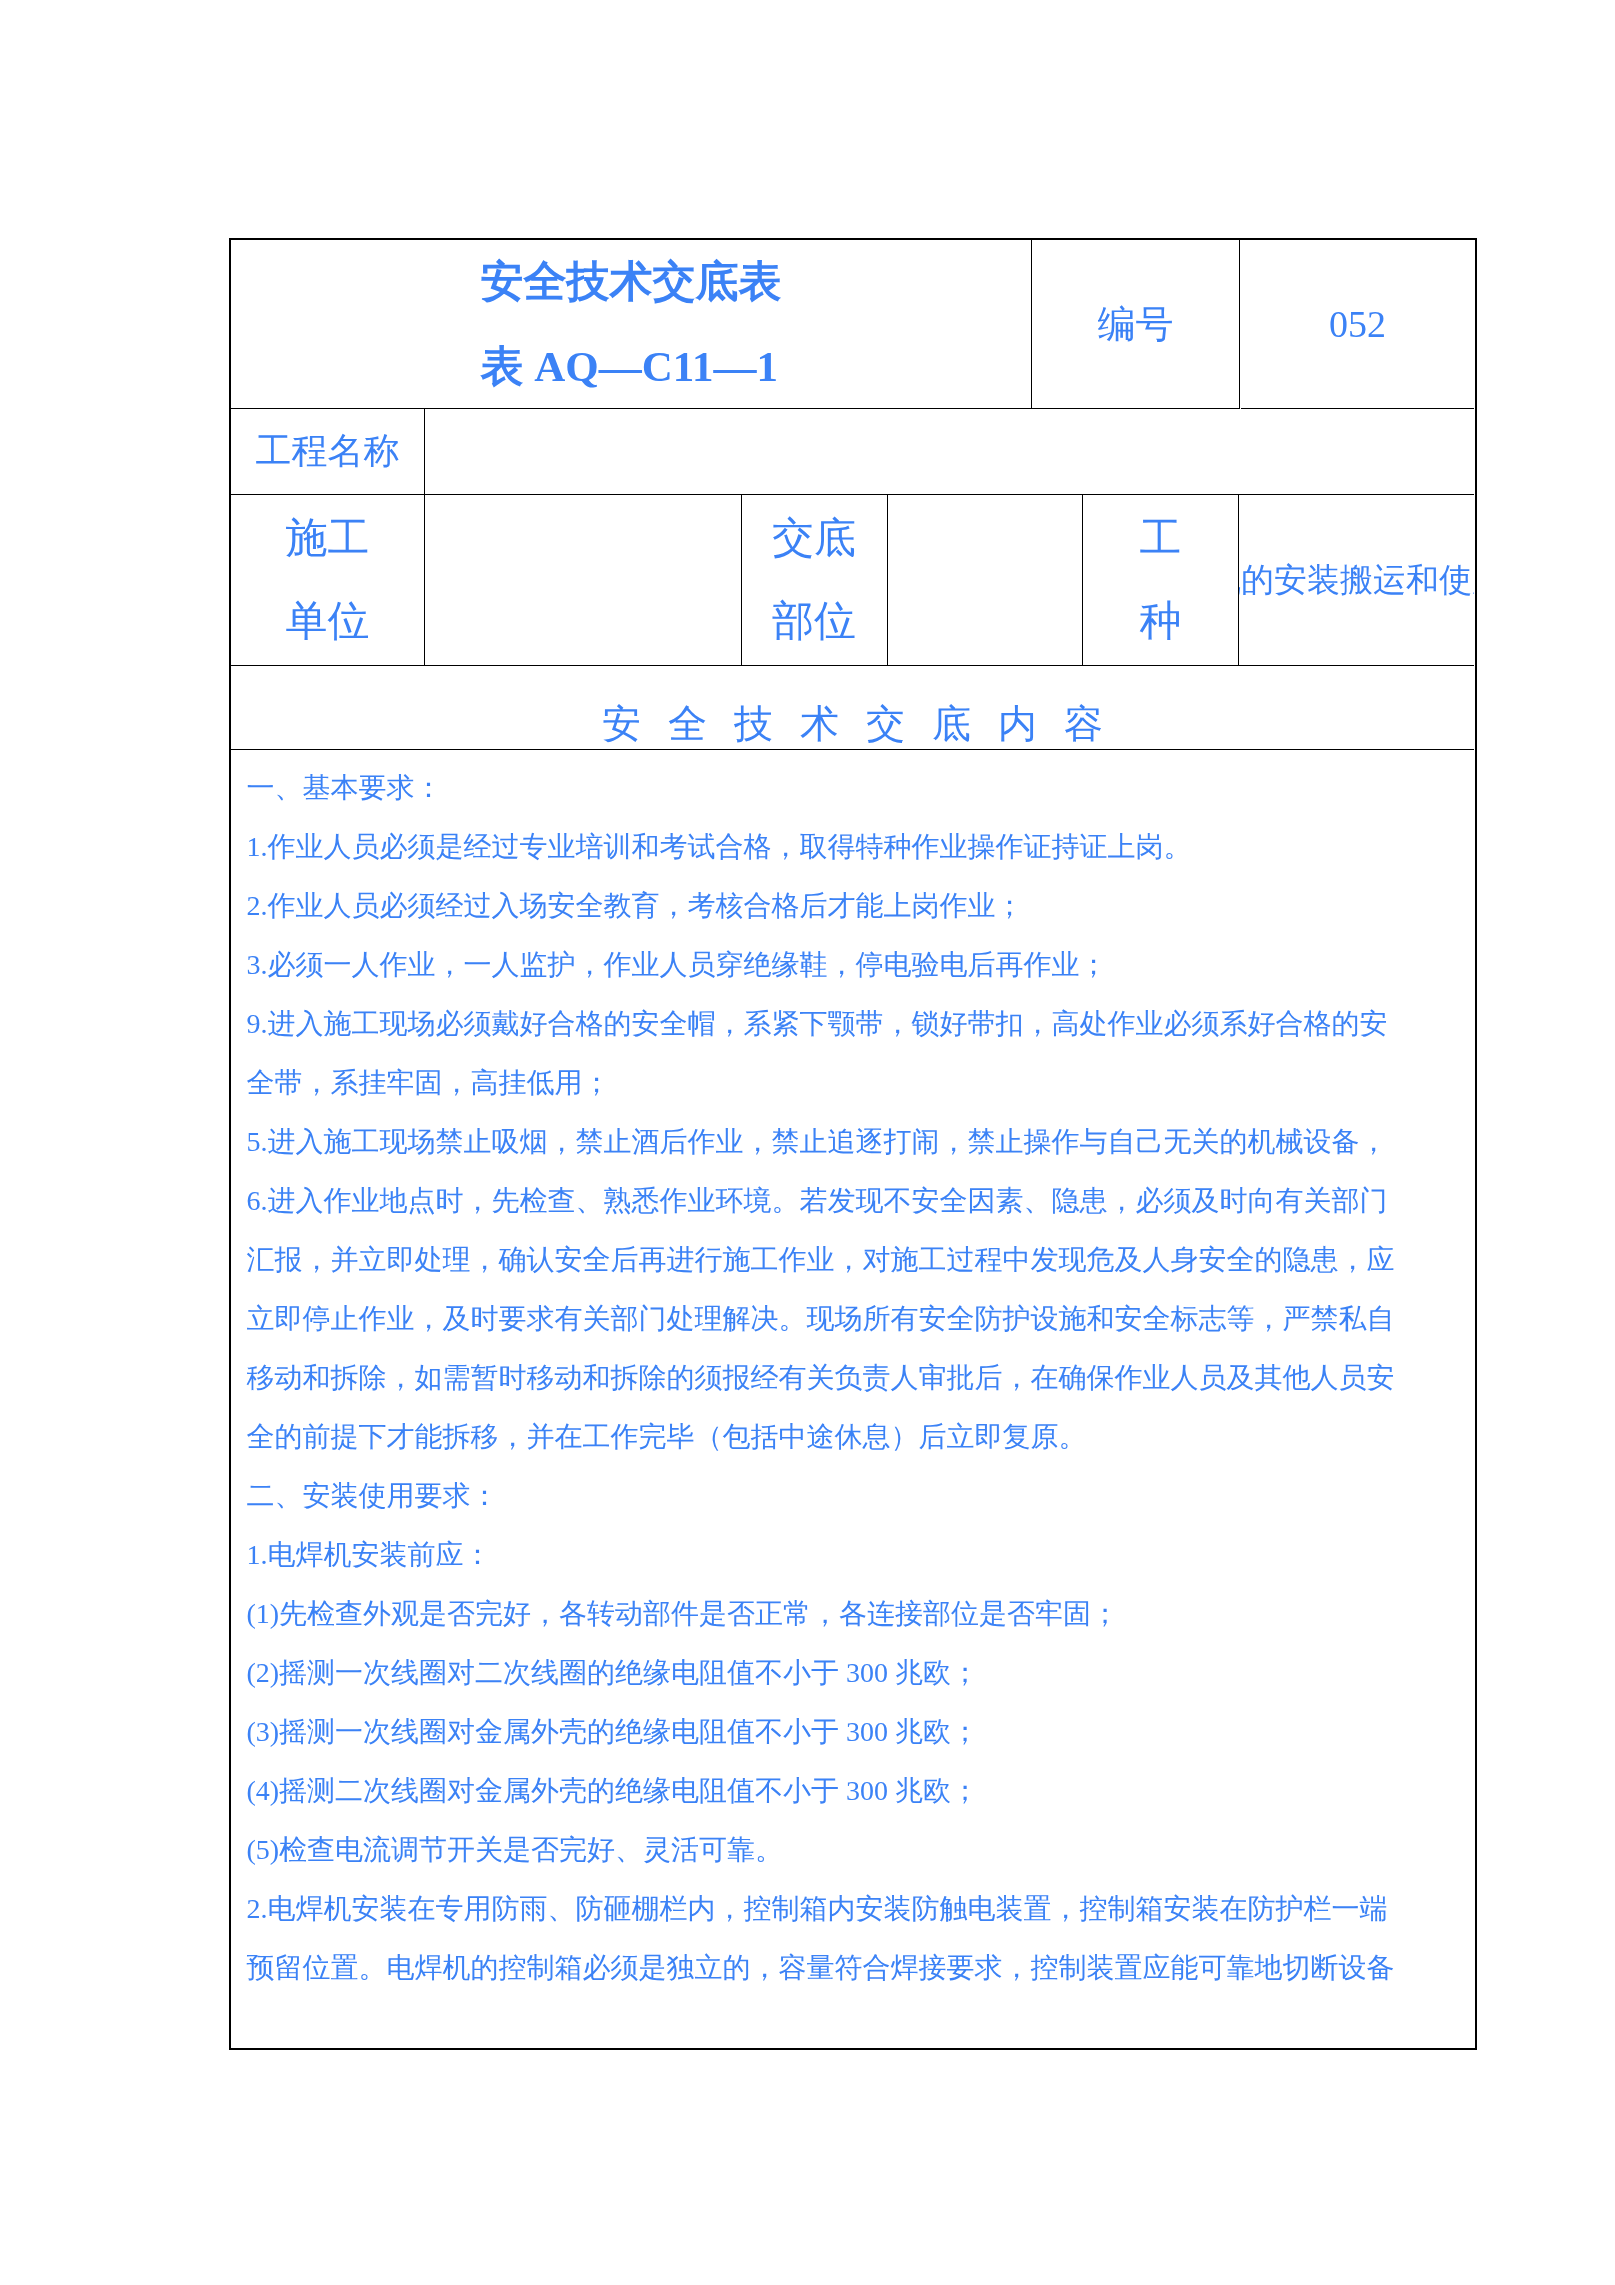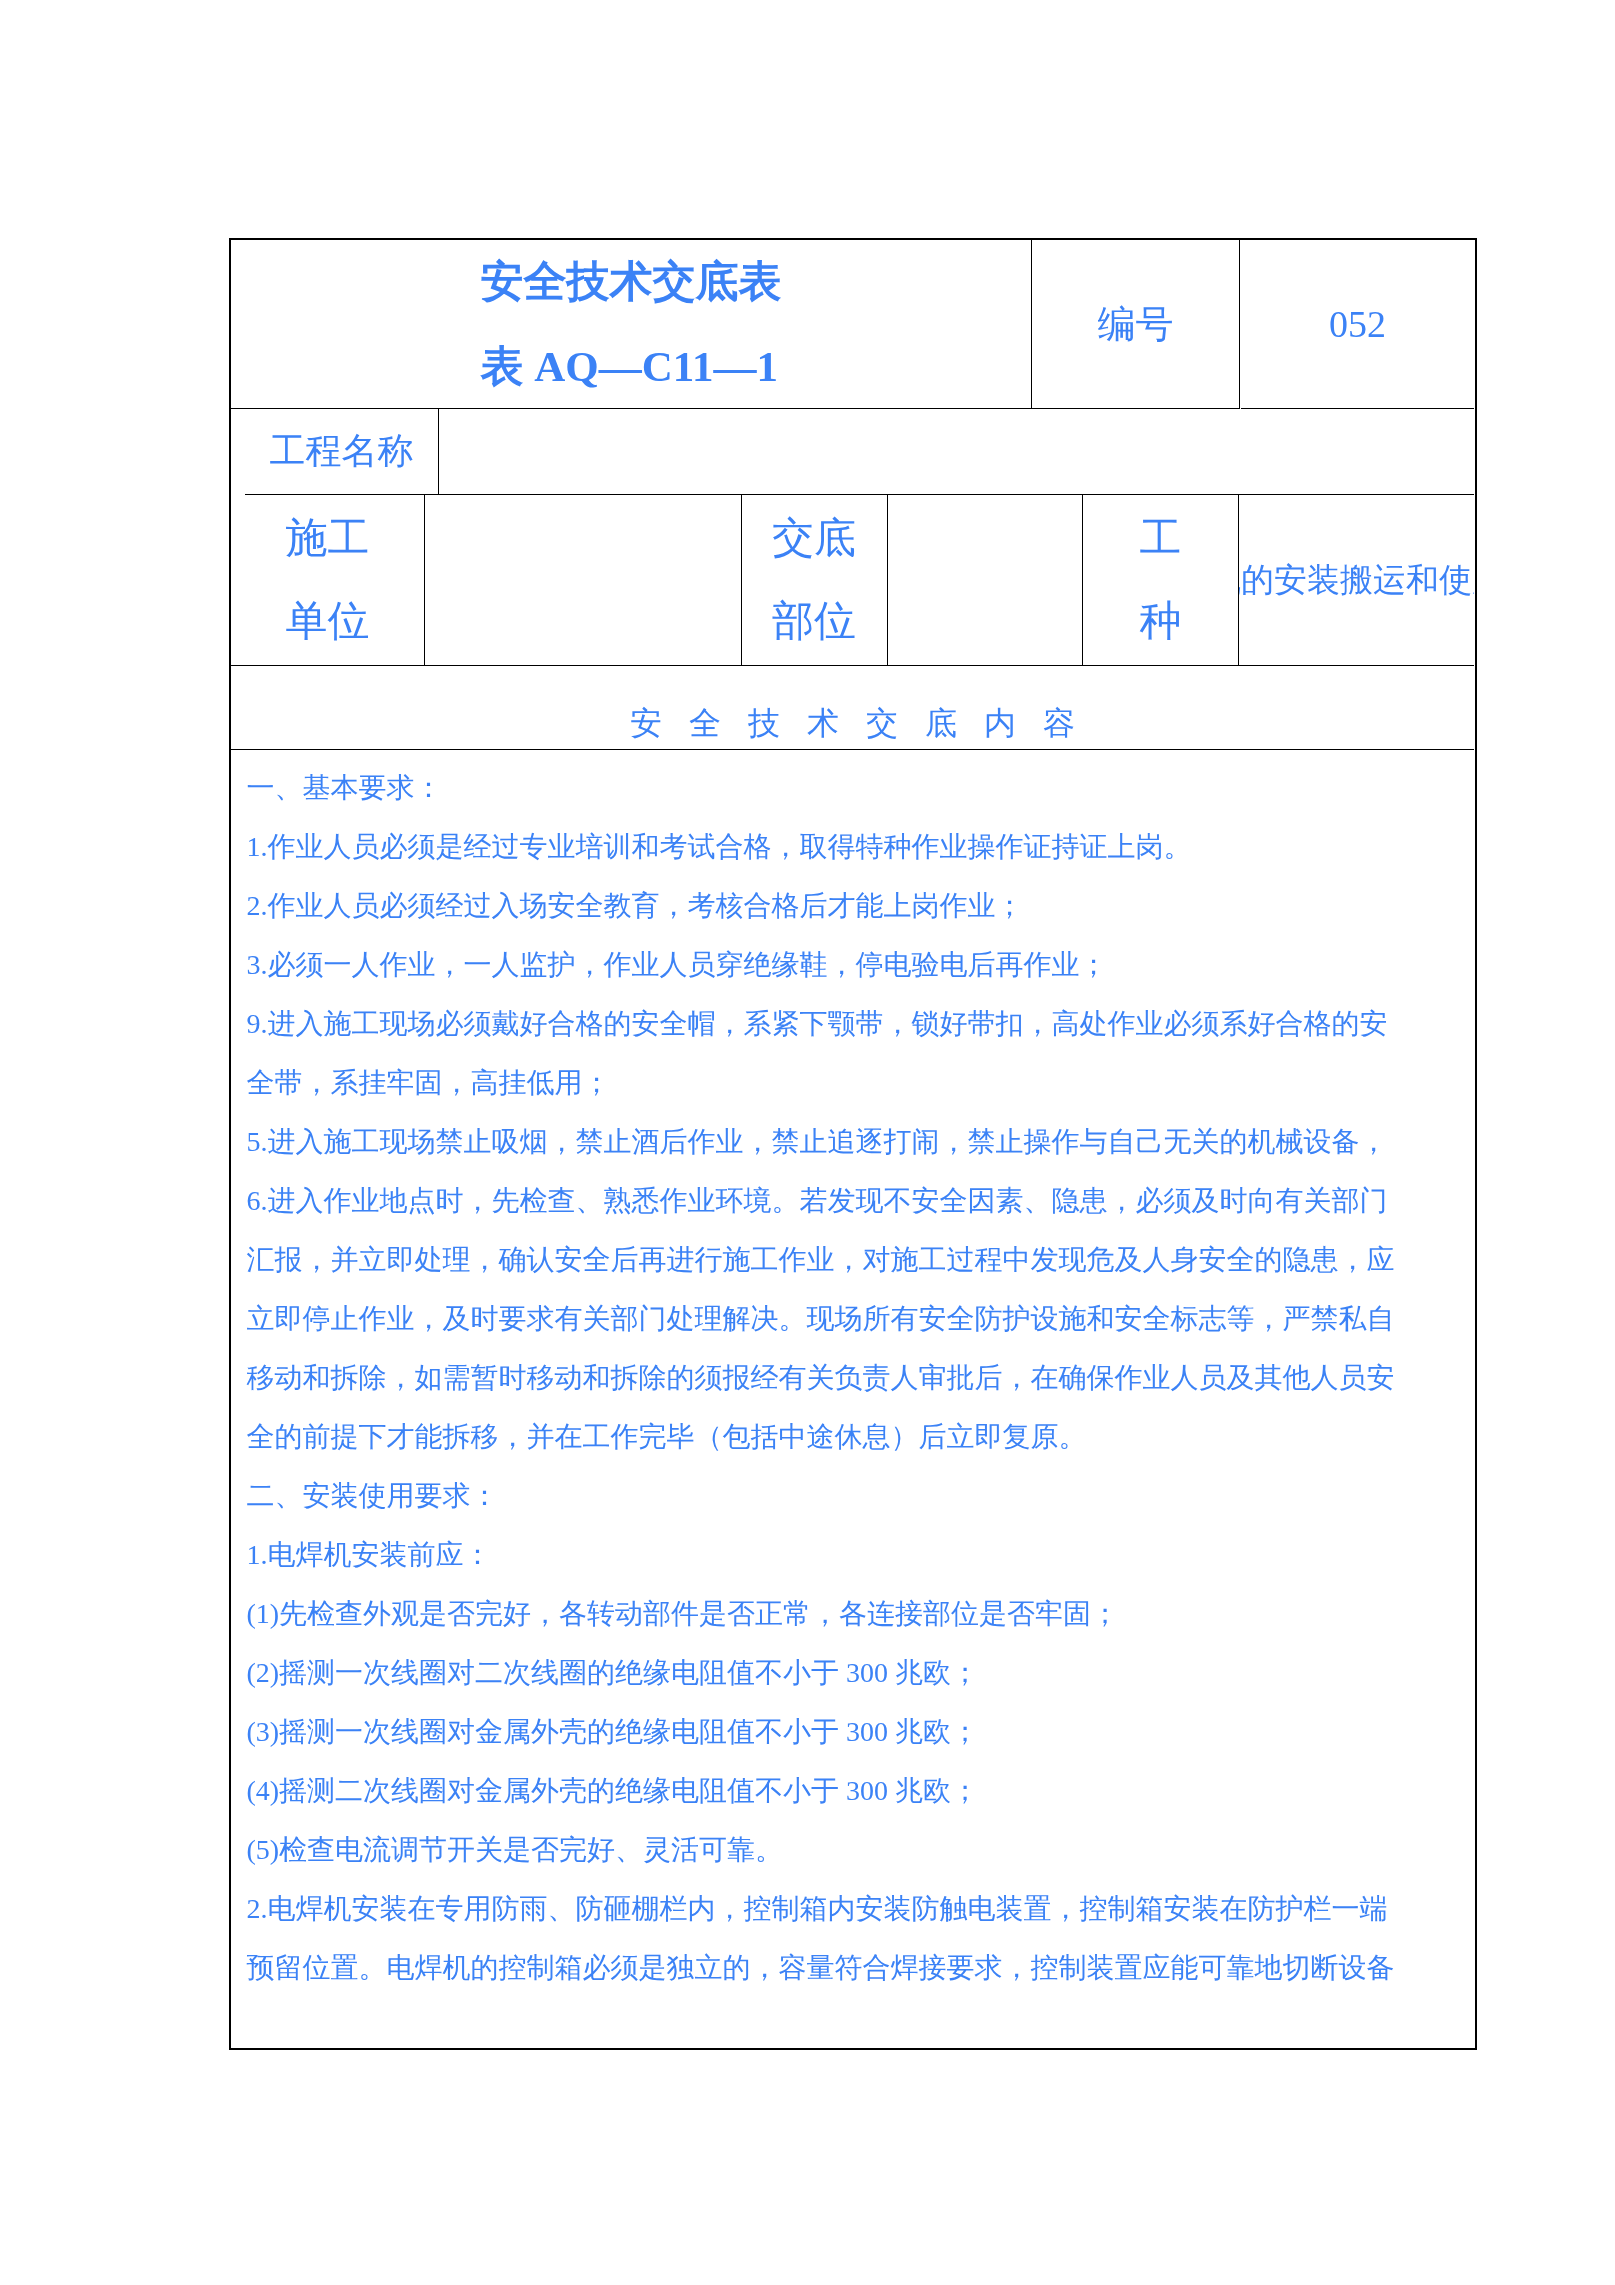--- a/index.html
+++ b/index.html
@@ -37,21 +37,21 @@
   .r1{top:0;height:169px;}
   .r2{top:169px;height:86px;}
   .r3{top:255px;height:171px;}
   .r4{top:426px;height:84px;}
   .r5{top:510px;height:1296px;}
 
   .c-title{left:0;width:801px;}
   .c-serial-label{left:801px;width:208px;font-size:38px;}
   .c-serial-value{left:1010px;width:233px;font-size:38px;}
 
-  .c-proj-label{left:14px;width:194px;font-size:36px;}
+  .c-proj-label{left:0;width:194px;font-size:36px;}
   .c-proj-value{left:194px;width:1049px;}
 
   .c-unit-label{left:0;width:194px;}
   .c-unit-value{left:194px;width:317px;}
   .c-part-label{left:510px;width:147px;}
   .c-part-value{left:657px;width:195px;}
   .c-work-label{left:852px;width:156px;}
   .c-work-value{left:1008px;width:235px;}
 
   .c-section{left:0;width:1243px;}
@@ -71,21 +71,21 @@
   }
   .two-line div{line-height:83px;}
 
   .work-value-lines{
     flex-direction:row;
     font-size:33px;
   }
   .work-value-lines div{line-height:47px;white-space:nowrap;}
 
   .section-text{
-    font-size:32px;
+    font-size:39px;
     letter-spacing:27px;
     text-indent:27px;
     white-space:nowrap;
     margin-top:33px;
   }
 
   .c-content{
     padding:8.1px 12.7px 0 15.4px;
     font-size:28px;
   }

